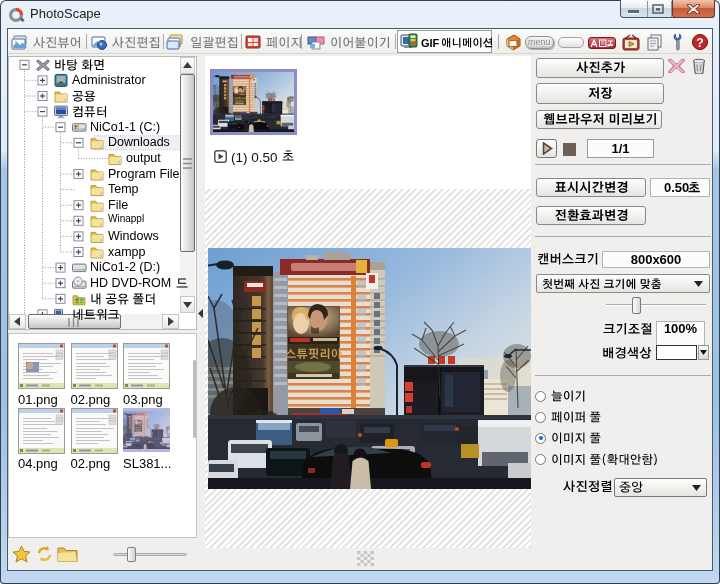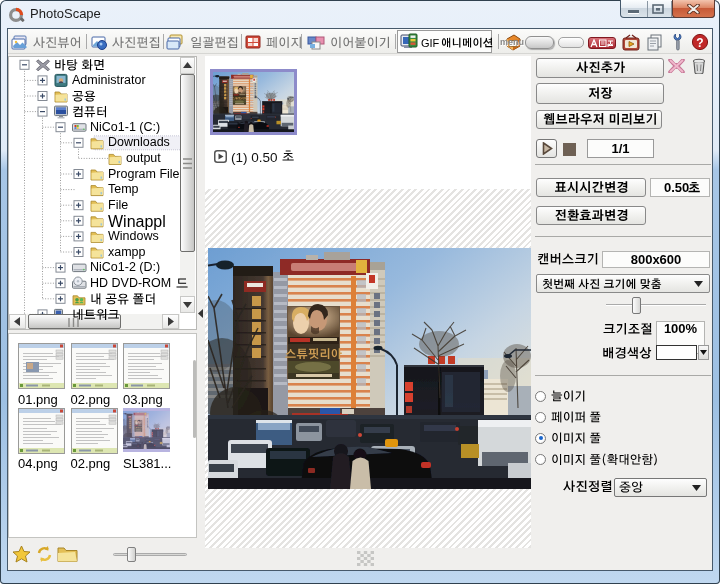--- a/index.html
+++ b/index.html
@@ -79,30 +79,30 @@
     </svg>
 <svg class="abs" style="left:400px;top:33px" width="18" height="17" viewBox="0 0 18 17">
       <rect x="1" y="2" width="14" height="11" rx="1" fill="#e8ecf4" stroke="#404a68"></rect>
       <rect x="3" y="4" width="10" height="7" fill="#3868b8"></rect>
       <rect x="4" y="13" width="8" height="2" fill="#8890a8"></rect>
       <rect x="9" y="1" width="8" height="13" rx="1" fill="#3a8a40" stroke="#1f5c24"></rect>
       <rect x="10.5" y="2.5" width="5" height="2.4" fill="#f0f0f0"></rect>
       <rect x="10.5" y="6" width="5" height="2.4" fill="#e8c838"></rect>
       <rect x="10.5" y="9.5" width="5" height="2.4" fill="#d85838"></rect>
     </svg>
-<div class="lat" style="left:421px;top:37px;font-weight:normal;font-size:11px;color:#000">GIF</div>
+<div class="lat" style="left:421px;top:37px;font-weight:bold;font-size:11px;color:#000">GIF</div>
 
 <svg class="abs" style="left:504px;top:33px" width="19" height="19" viewBox="0 0 19 19">
  <path d="M3 6 L10 2 L16 6 L16 13 L9 17 L3 13 Z" fill="#e8882a" stroke="#8a4a10"></path>
  <path d="M3 6 L9 9.5 L9 17 L3 13 Z" fill="#f8b860"></path>
  <path d="M9 9.5 L16 6 L16 13 L9 17 Z" fill="#c86818"></path>
  <rect x="5" y="7.5" width="8" height="6" fill="#f8f4ee" stroke="#9a6a30" transform="rotate(-3 9 10)"></rect>
 </svg>
 <div class="abs" style="left:525px;top:36px;width:29px;height:13px;border-radius:6px;background:linear-gradient(#f8f8f8,#c8c8c8);border:1px solid #909090;box-shadow:1px 1px 1px #aaa"></div>
-<div class="lat" style="left:500px;top:37px;font-size:9px;font-weight:bold;color:#888;text-shadow:0.5px 0.5px 0 #fff">menu</div>
+<div class="lat" style="left:528px;top:37px;font-size:9px;font-weight:normal;color:#888;text-shadow:0.5px 0.5px 0 #fff">menu</div>
 <div class="abs" style="left:558px;top:37px;width:26px;height:11px;border-radius:5px;background:linear-gradient(#ffffff,#e2e2e2);border:1px solid #a2a2a2"></div>
 <div class="abs" style="left:588px;top:37px;width:28px;height:12px;border-radius:3px;background:linear-gradient(#d87078,#a82830);border:1px solid #801820"></div>
 <svg class="abs" style="left:590px;top:39px" width="25" height="9" viewBox="0 0 25 9">
 <path d="M1 8 L4 1 L7 8 M2.5 5.5 h3" stroke="#fff" stroke-width="1.3" fill="none"></path>
 <rect x="9.5" y="1" width="6.5" height="6.5" fill="none" stroke="#fff" stroke-width="1"></rect>
 <path d="M11 3 h3.5 M11 5 h3.5" stroke="#fff" stroke-width="0.8"></path>
 <path d="M18 2 h5 M20.5 2 v3 M18 6.5 h5 M18 8 v-3 q2.5 1.5 5 0" stroke="#fff" stroke-width="1" fill="none"></path>
 </svg>
 <svg class="abs" style="left:622px;top:34px" width="19" height="18" viewBox="0 0 19 18">
  <rect x="1" y="4" width="16" height="12" rx="2" fill="#b04838" stroke="#702018"></rect>
@@ -287,21 +287,21 @@
         <rect x="7.3" y="8.7" width="5.4" height="3.6" fill="#3a5fae"></rect>
       </g>
     </svg>
 <div class="lat" style="left:72px;top:72.9px;font-size:12.5px">Administrator</div>
 <div class="lat" style="left:90px;top:119.7px;font-size:12.5px">NiCo1-1 (C:)</div>
 <div class="lat" style="left:108px;top:135.3px;font-size:12.5px">Downloads</div>
 <div class="lat" style="left:126px;top:150.9px;font-size:12.5px">output</div>
 <div class="lat" style="left:108px;top:166.5px;font-size:12.5px">Program File</div>
 <div class="lat" style="left:108px;top:182.1px;font-size:12.5px">Temp</div>
 <div class="lat" style="left:108px;top:197.7px;font-size:12.5px">File</div>
-<div class="lat" style="left:108px;top:213.3px;font-size:16px">Winappl</div>
+<div class="lat" style="left:108px;top:213.3px;font-size:10px">Winappl</div>
 <div class="lat" style="left:108px;top:228.9px;font-size:12.5px">Windows</div>
 <div class="lat" style="left:108px;top:244.5px;font-size:12.5px">xampp</div>
 <div class="lat" style="left:90px;top:260.1px;font-size:12.5px">NiCo1-2 (D:)</div>
 <div class="lat" style="left:90px;top:275.7px;font-size:12.5px">HD DVD-ROM</div>
 
 <div class="abs" style="left:180px;top:57px;width:15px;height:256px;background:#f2f2f0"></div>
 <div class="abs" style="left:180px;top:57px;width:15px;height:17px;background:linear-gradient(#fdfdfd,#e8e8e6);border:1px solid #c8c8c6"></div>
 <svg class="abs" style="left:183px;top:62px" width="9" height="6">
       <path d="M4.5 0 L9 6 L0 6 Z" fill="#3a3a3a"></path>
     </svg>

